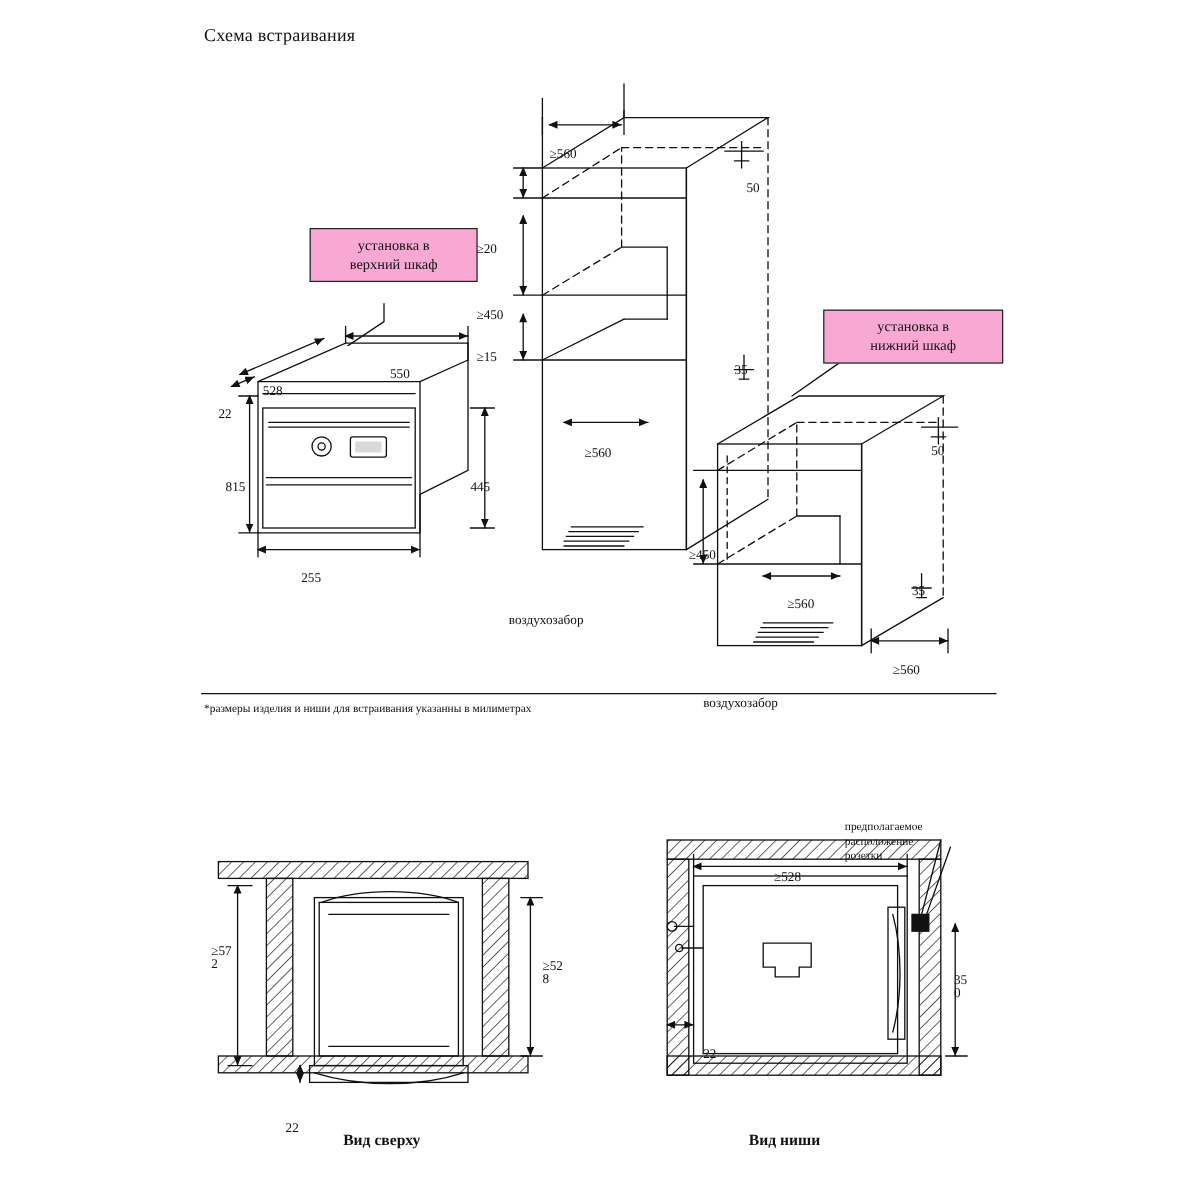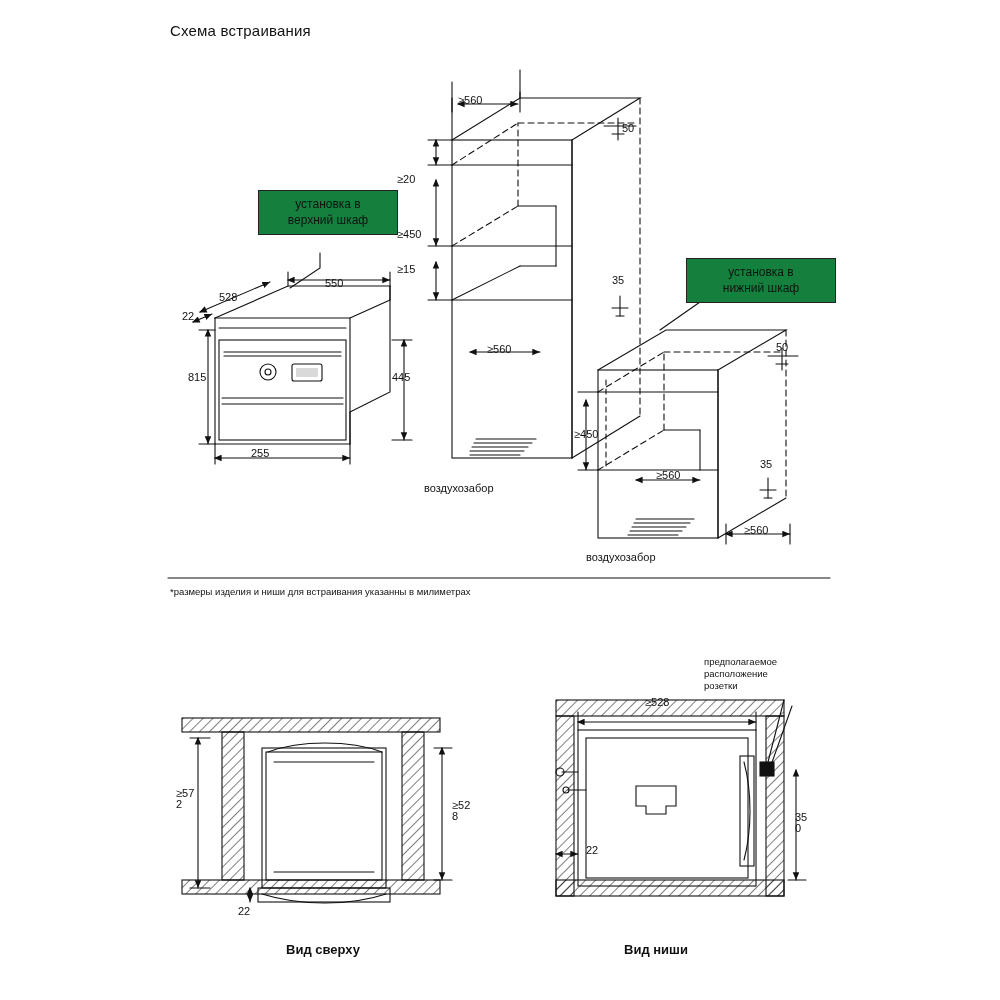--- a/index.html
+++ b/index.html
@@ -11,21 +11,21 @@
     width: 1000px;
     height: 1000px;
     position: relative;
     font-family: "Liberation Sans", sans-serif;
     color: #1a1a1a;
     overflow: hidden;
   }
   .page {
     position: absolute;
     left: 0; top: 0;
-    width: 860px; height: 1000px;
+    width: 860px; height: 1000px; font-family: Liberation Serif, serif;
   }
   svg.diagram {
     position: absolute;
     left: 0; top: 0;
     width: 1000px;
     height: 1000px;
   }
   .title {
     position: absolute;
     left: 170px;
@@ -33,26 +33,27 @@
     font-size: 15px;
     color: #111;
     letter-spacing: 0.2px;
   }
   .lbl {
     position: absolute;
     font-size: 11px;
     color: #111;
     white-space: pre;
     line-height: 1.25;
+    margin-top: 29px;
   }
   .lbl.tiny { font-size: 9.5px; }
   .callout {
     position: absolute;
     border: 1px solid #222;
-    background: #15803d;
+    background: #f9a8d4;
     font-size: 12px;
     line-height: 1.3;
     padding: 6px 10px;
     text-align: center;
     color: #111;
     white-space: pre-line;
   }
   .footnote {
     position: absolute;
     font-size: 9.5px;

